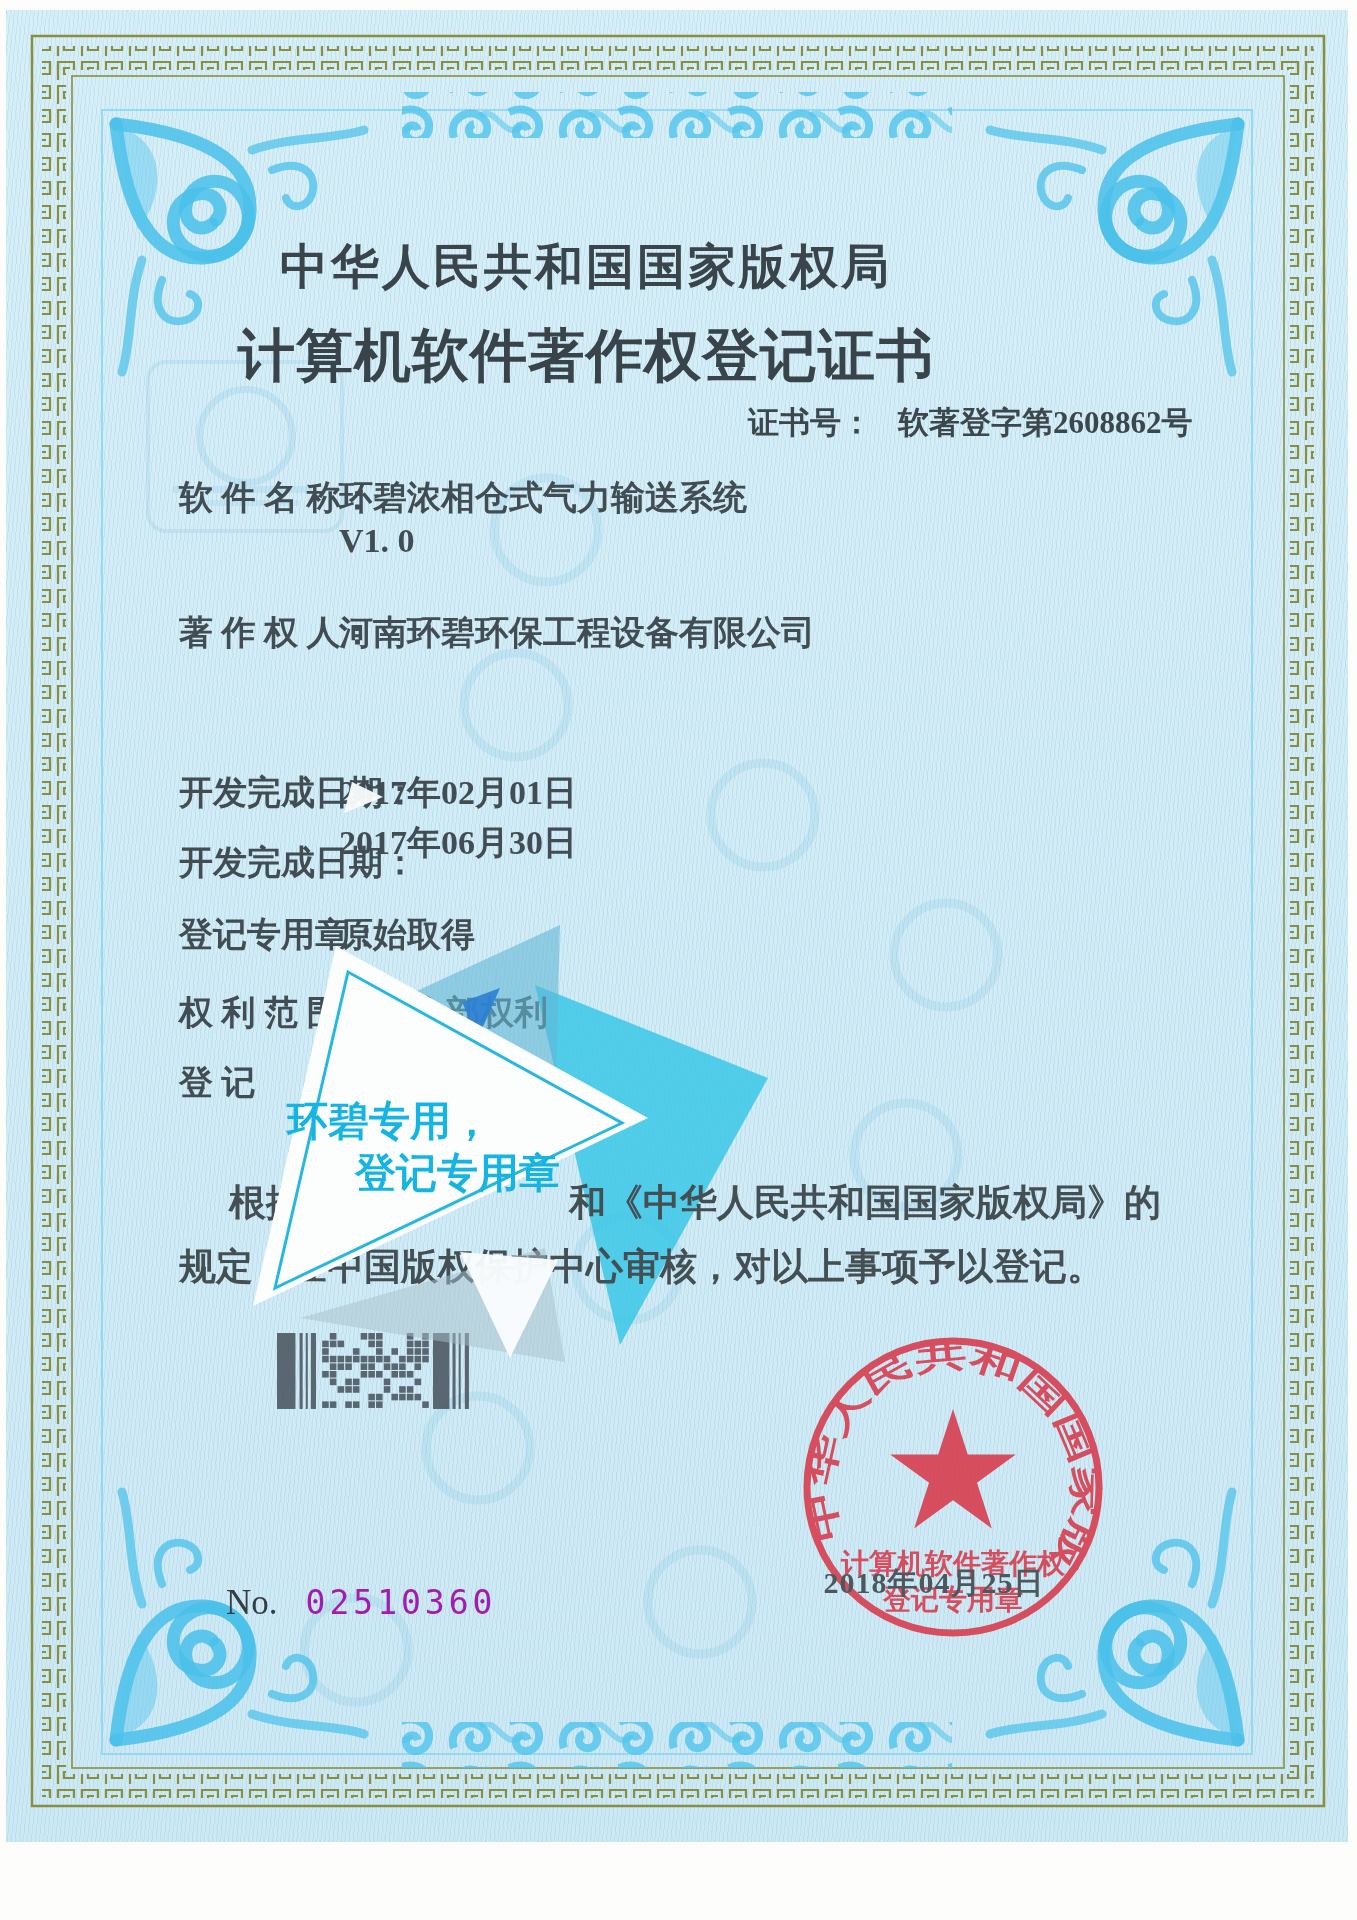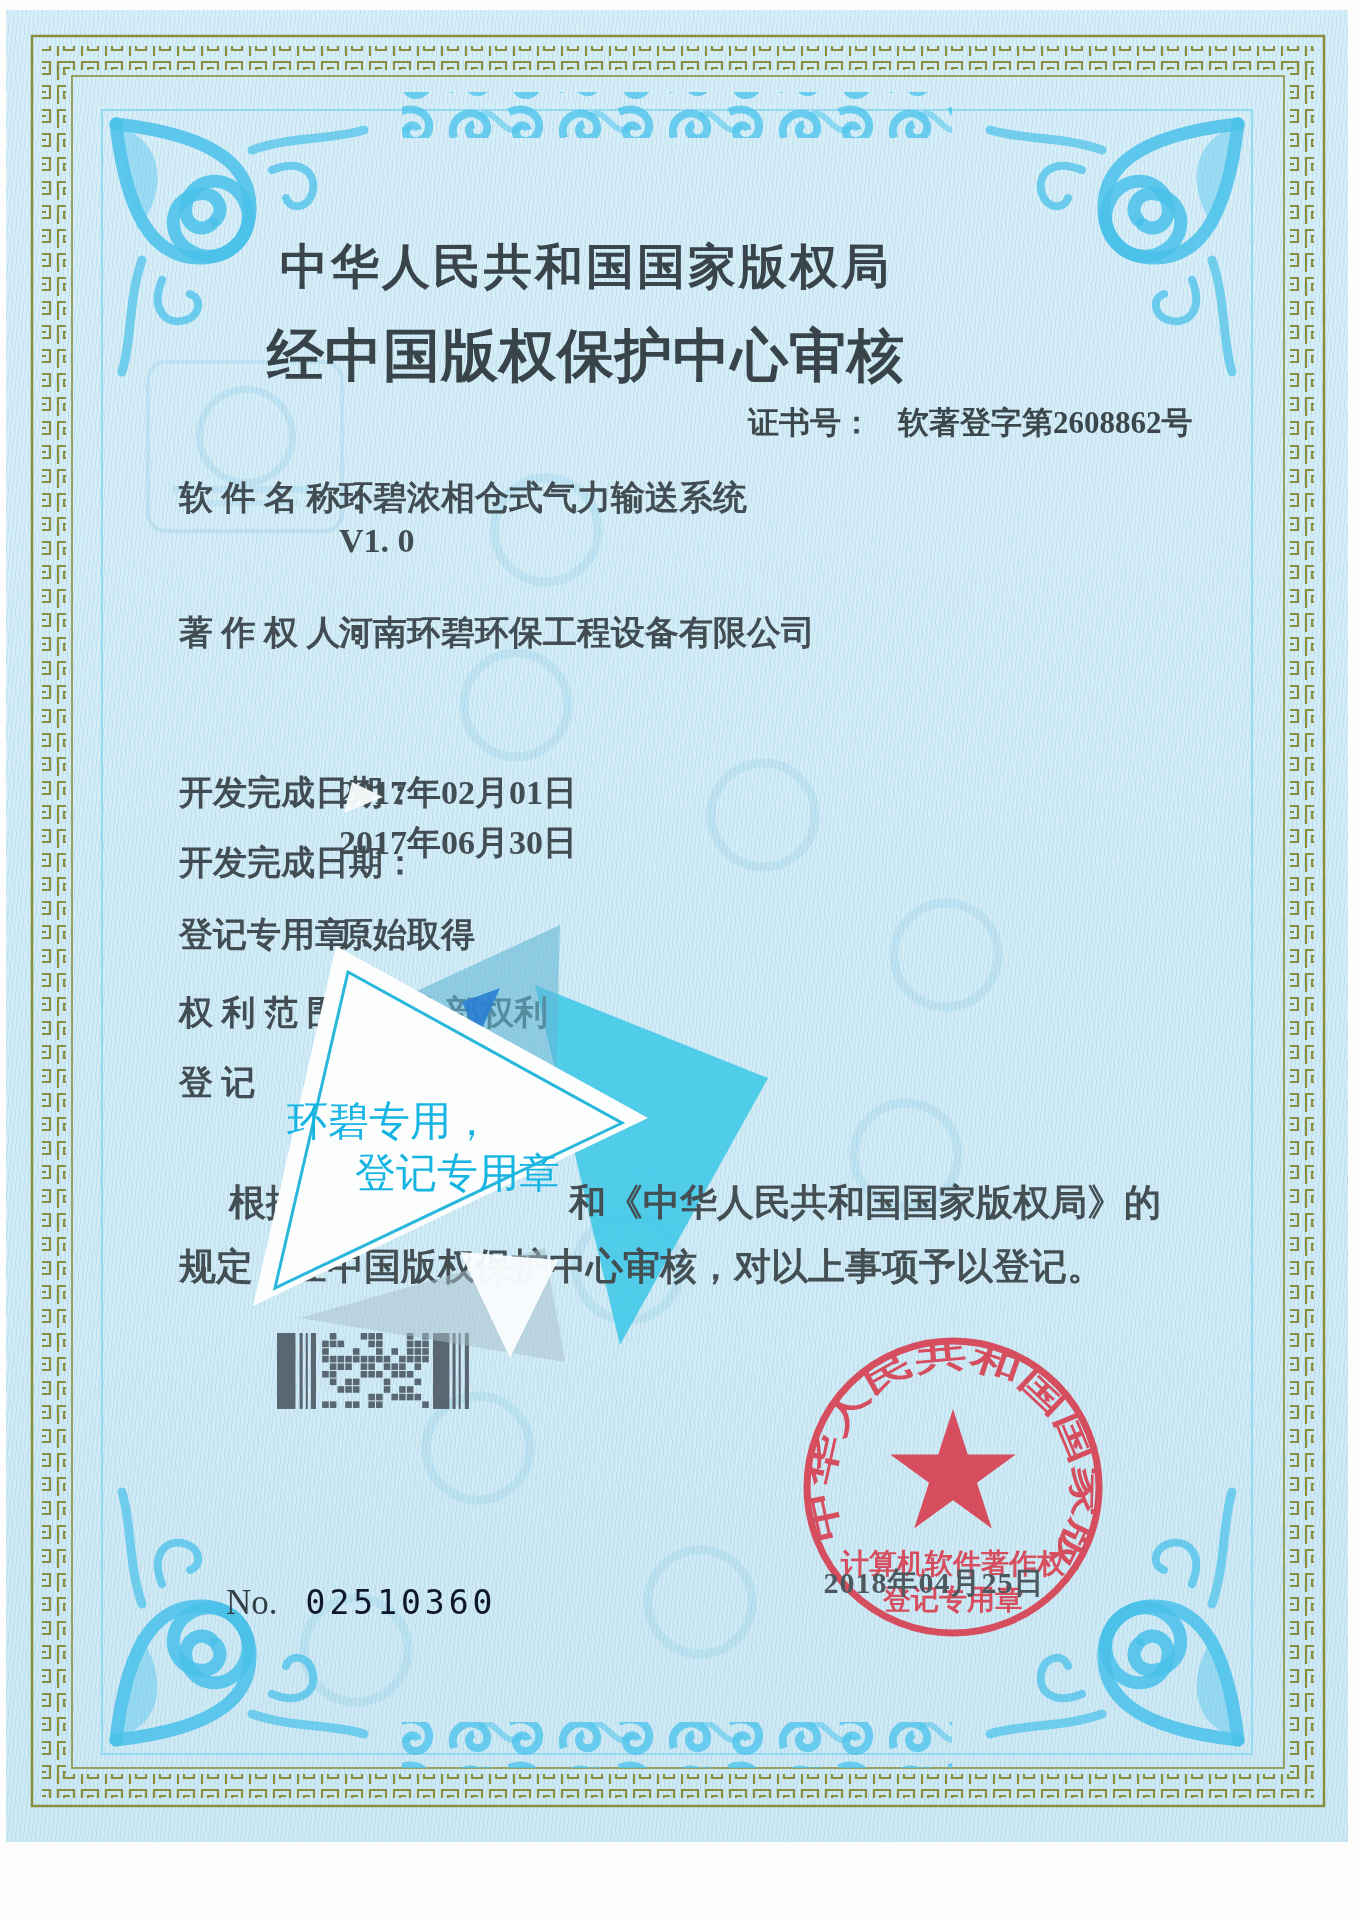--- a/index.html
+++ b/index.html
@@ -15,27 +15,27 @@
   .z2{z-index:2}.z4{z-index:4}.z10{z-index:10}.z12{z-index:12}.z40{z-index:40}
   .doc-title{left:16px;top:235px;width:1140px;text-align:center;font-size:48px;font-weight:bold;
     color:#39454a;letter-spacing:3px;}
   .doc-sub{left:16px;top:318px;width:1140px;text-align:center;font-size:57px;font-weight:bold;
     color:#38444a;letter-spacing:1px;}
   .certno{top:402px;left:748px;font-size:31px;font-weight:bold;color:#3c474c;}
   .certno .lbl{margin-right:26px;}
   .frow{font-size:34px;color:#414d52;font-weight:bold;white-space:nowrap;}
   .flabel{left:179px;}
   .para{font-size:37px;color:#444f54;font-weight:bold;white-space:nowrap;}
-  .wm-text{font-family:"Liberation Sans",sans-serif;font-weight:normal;font-size:41px;color:#16b4e2;
+  .wm-text{font-family:"Liberation Sans",sans-serif;font-weight:bold;font-size:41px;color:#16b4e2;
     white-space:nowrap;}
   .seal-date{left:769px;top:1563px;width:330px;text-align:center;font-size:30px;font-weight:bold;
     color:#4c585e;letter-spacing:1px;}
   .serial{left:226px;top:1583px;font-size:35px;color:#333f44;}
   .serial .num{font-family:"DejaVu Sans Mono",monospace;font-size:33px;letter-spacing:4px;
-    color:#0f172a;margin-left:28px;}
+    color:#a21caf;margin-left:28px;}
   .emboss{left:146px;top:360px;width:190px;height:165px;border:4px solid rgba(120,190,225,.38);
     border-radius:20px;opacity:.55;z-index:3;}
   .emboss .ring{position:absolute;left:46px;top:22px;width:86px;height:86px;border-radius:50%;
     border:7px solid rgba(120,190,225,.4);}
   .emboss .bar{position:absolute;left:22px;top:122px;width:140px;height:7px;
     background:rgba(120,190,225,.35);border-radius:3px;}
   .emboss .bar2{position:absolute;left:34px;top:136px;width:116px;height:6px;
     background:rgba(120,190,225,.3);border-radius:3px;}
 </style>
 </head>
@@ -102,21 +102,21 @@
   <div class="ring"></div>
   <div class="bar"></div>
   <div class="bar2"></div>
 </div>
 
 <svg class="abs layer z4" viewBox="0 0 1342 1832">
   <polygon points="529,975 762,1068 614,1335" fill="#31c6e6" opacity=".8"></polygon>
 </svg>
 
 <div class="abs doc-title z10">中华人民共和国国家版权局</div>
-<div class="abs doc-sub z10">经中国版权保护中心审核</div>
+<div class="abs doc-sub z10">计算机软件著作权登记证书</div>
 
 <div class="abs certno z10">
   <span class="lbl">证书号：</span><span>软著登字第2608862号</span>
 </div>
 
 <div class="abs frow flabel z10" style="top:475px">软 件 名 称：</div>
 <div class="abs frow z10" style="left:339px;top:475px">环碧浓相仓式气力输送系统</div>
 <div class="abs frow z10" style="left:339px;top:522px">V1. 0</div>
 
 <div class="abs frow flabel z10" style="top:610px">著 作 权 人：</div>

